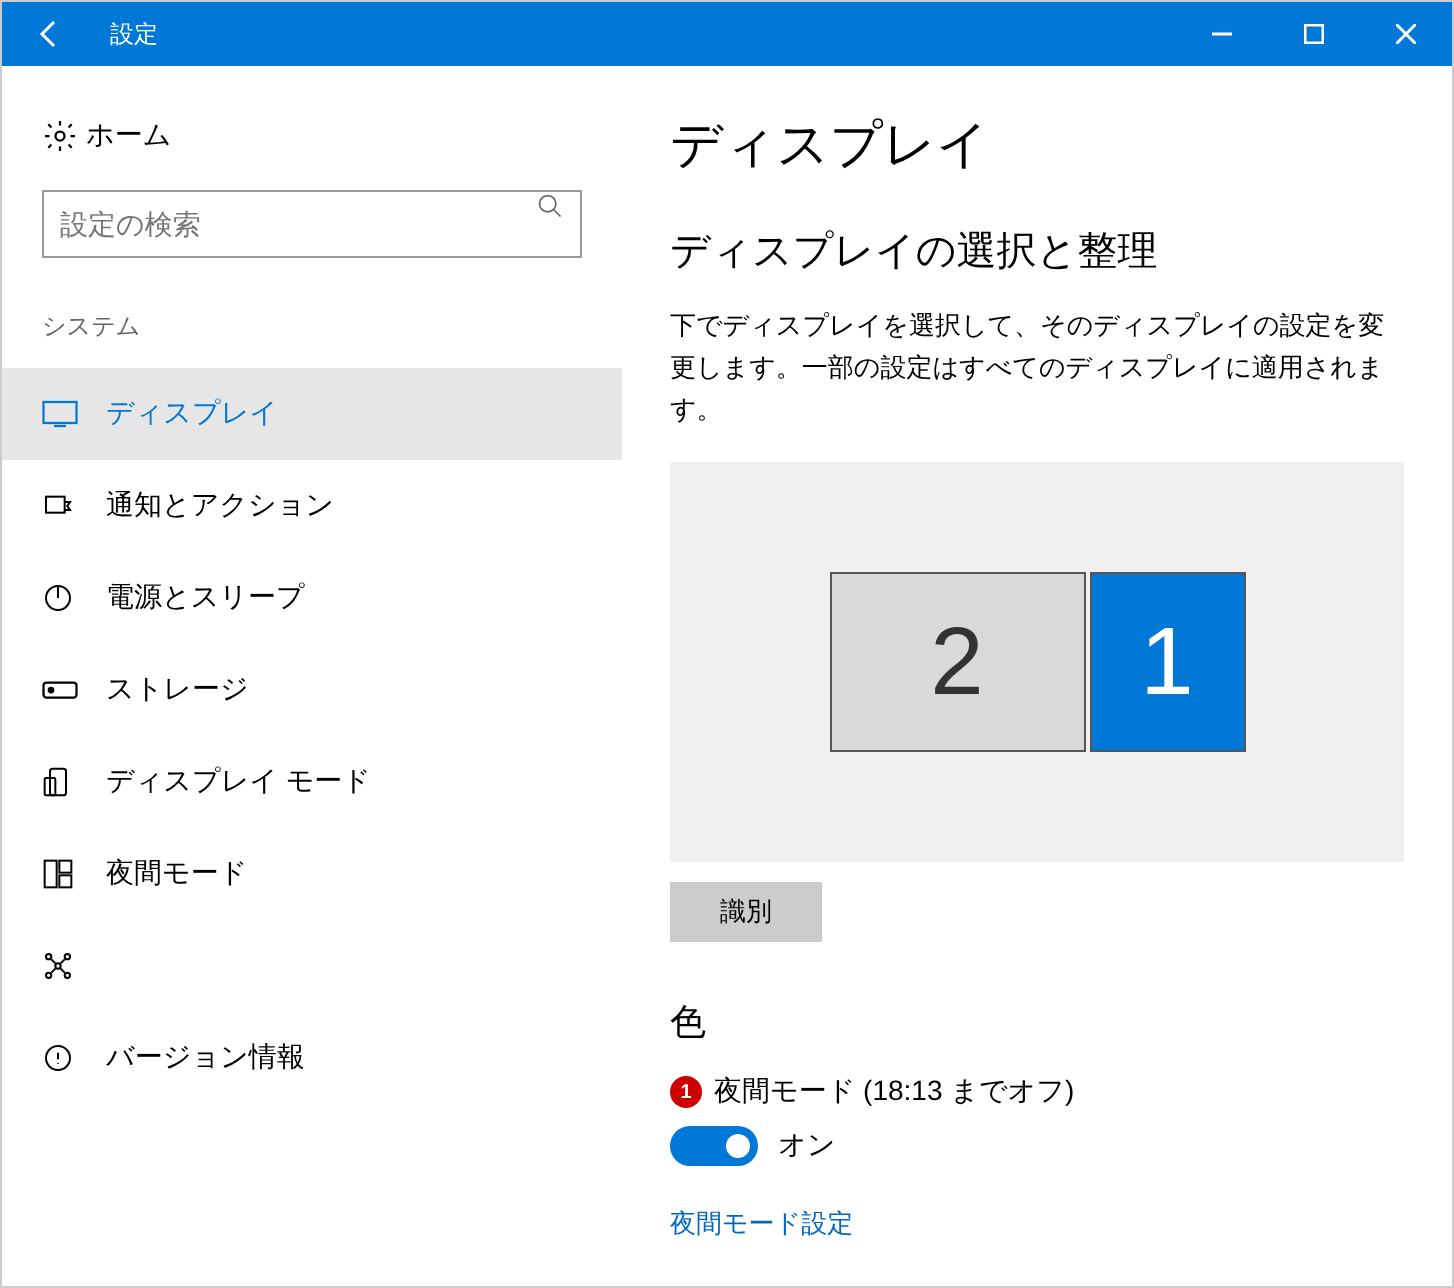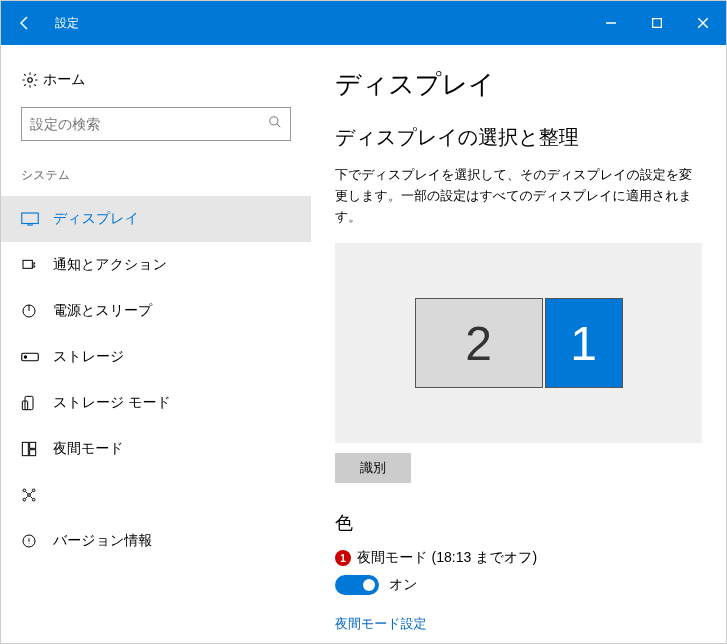--- a/index.html
+++ b/index.html
@@ -1,31 +1,31 @@
 <!DOCTYPE html>
 <html><head>
 <meta charset="utf-8">
 <style>
 * { margin: 0; padding: 0; box-sizing: border-box; font-family: "Yu Gothic UI", "Meiryo", sans-serif; }
 body { width: 727px; height: 644px; background: #fff; overflow: hidden; border: 1px solid #ccc; }
 
-.titlebar { height: 44px; background: #0078d7; display: flex; align-items: center; color: #fff; }
+.titlebar { height: 32px; background: #0078d7; display: flex; align-items: center; color: #fff; }
 .titlebar .back { width: 48px; height: 32px; display: flex; align-items: center; justify-content: center; }
 .titlebar .back svg { width: 16px; height: 16px; }
 .titlebar .title { font-size: 12px; padding-left: 6px; flex: 1; }
 .titlebar .ctl { width: 46px; height: 32px; display: flex; align-items: center; justify-content: center; }
 .titlebar .ctl svg { width: 10px; height: 10px; }
 
 .content { display: flex; height: calc(100% - 32px); }
 .sidebar { width: 310px; padding: 20px 0 0 0; display: flex; flex-direction: column; }
 .home-row { display: flex; align-items: center; padding: 6px 20px 18px 20px; }
 .home-row .icon { width: 22px; display: flex; align-items: center; }
 .home-row .label { font-size: 14px; }
 
-.search { margin: 0 20px 18px 20px; height: 34px; border: 1px solid #999; display: flex; align-items: center; padding: 0 8px; }
+.search { margin: 0 20px 18px 20px; height: 34px; border: 1px solid #999; display: flex; padding: 0 8px; }
 .search input { border: none; outline: none; font-size: 14px; flex: 1; background: transparent; }
 .search .sicon { color: #666; }
 
 .category { font-size: 12px; color: #666; padding: 8px 20px 12px 20px; }
 
 .nav-item { display: flex; align-items: center; height: 46px; padding: 0 20px; cursor: pointer; font-size: 14px; }
 .nav-item .icon { width: 22px; display: flex; align-items: center; justify-content: flex-start; }
 .nav-item .label { margin-left: 10px; }
 .nav-item.active { background: #e6e6e6; color: #0078d7; }
 .nav-item.active .icon { color: #0078d7; }
@@ -146,21 +146,21 @@
           </span>
           <span class="label">ストレージ</span>
         </div>
         <div class="nav-item">
           <span class="icon">
             <svg width="16" height="16" viewBox="0 0 24 24">
               <rect x="6" y="2" width="12" height="20" rx="2"></rect>
               <rect x="2" y="9" width="8" height="13" rx="1"></rect>
             </svg>
           </span>
-          <span class="label">ストレージ モード</span>
+          <span class="label">ディスプレイ モード</span>
         </div>
         <div class="nav-item">
           <span class="icon">
             <svg width="16" height="16" viewBox="0 0 24 24">
               <rect x="2" y="2" width="9" height="20"></rect>
               <rect x="13" y="2" width="9" height="9"></rect>
               <rect x="13" y="13" width="9" height="9"></rect>
             </svg>
           </span>
           <span class="label">夜間モード</span>

